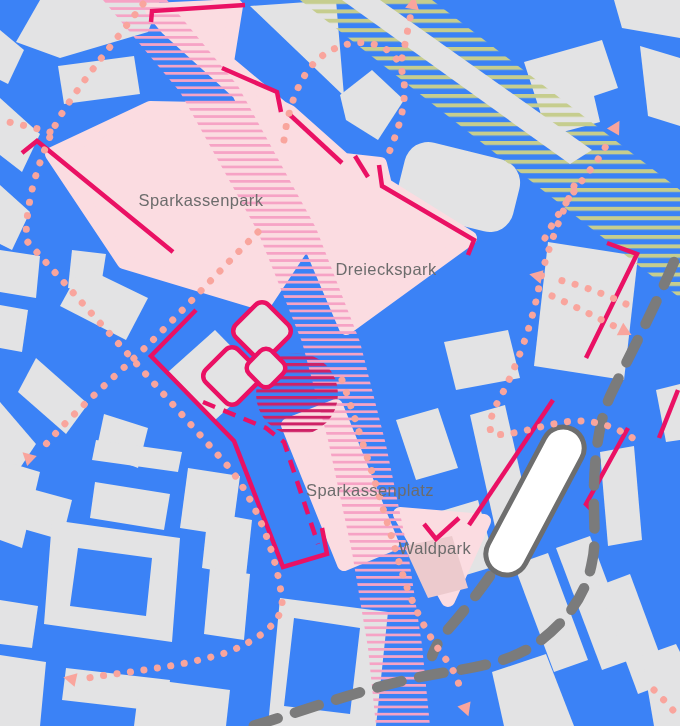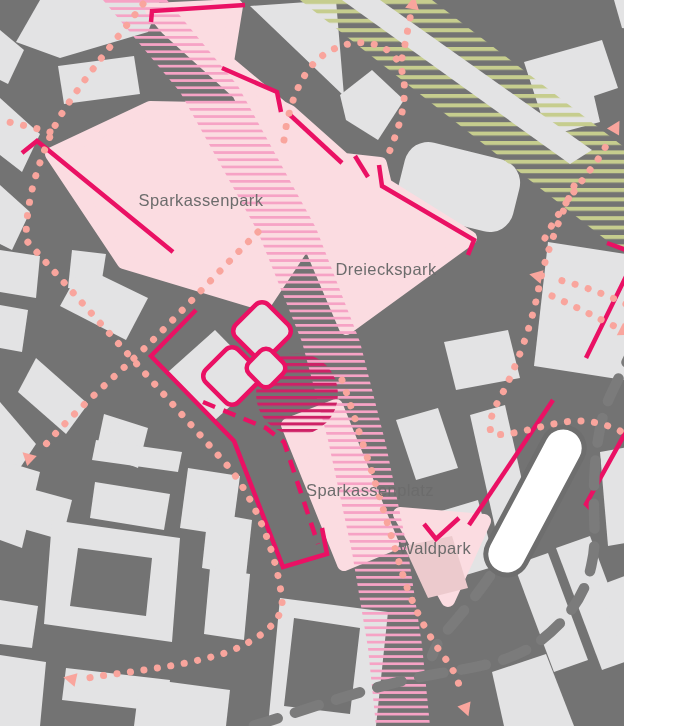--- a/index.html
+++ b/index.html
@@ -1,16 +1,16 @@
 <!DOCTYPE html>
 <html><head>
 <meta charset="utf-8">
 <style>
   html,body{margin:0;padding:0;background:#ffffff;}
-  .stage{width:624px;height:726px;position:relative;overflow:hidden;background:#737373;}
+  .stage{width:680px;height:726px;position:relative;overflow:hidden;background:#3b82f6;}
   svg{display:block;}
   text.map-label{font-family:"Liberation Sans",sans-serif;font-size:16.5px;fill:#6c6c6c;letter-spacing:.4px;}
 </style>
 </head>
 <body>
 
 <div class="stage">
 <svg width="680" height="726" viewBox="0 0 680 726" xmlns="http://www.w3.org/2000/svg">
   <defs>
     <pattern id="hp" width="8" height="7.2" patternUnits="userSpaceOnUse">

